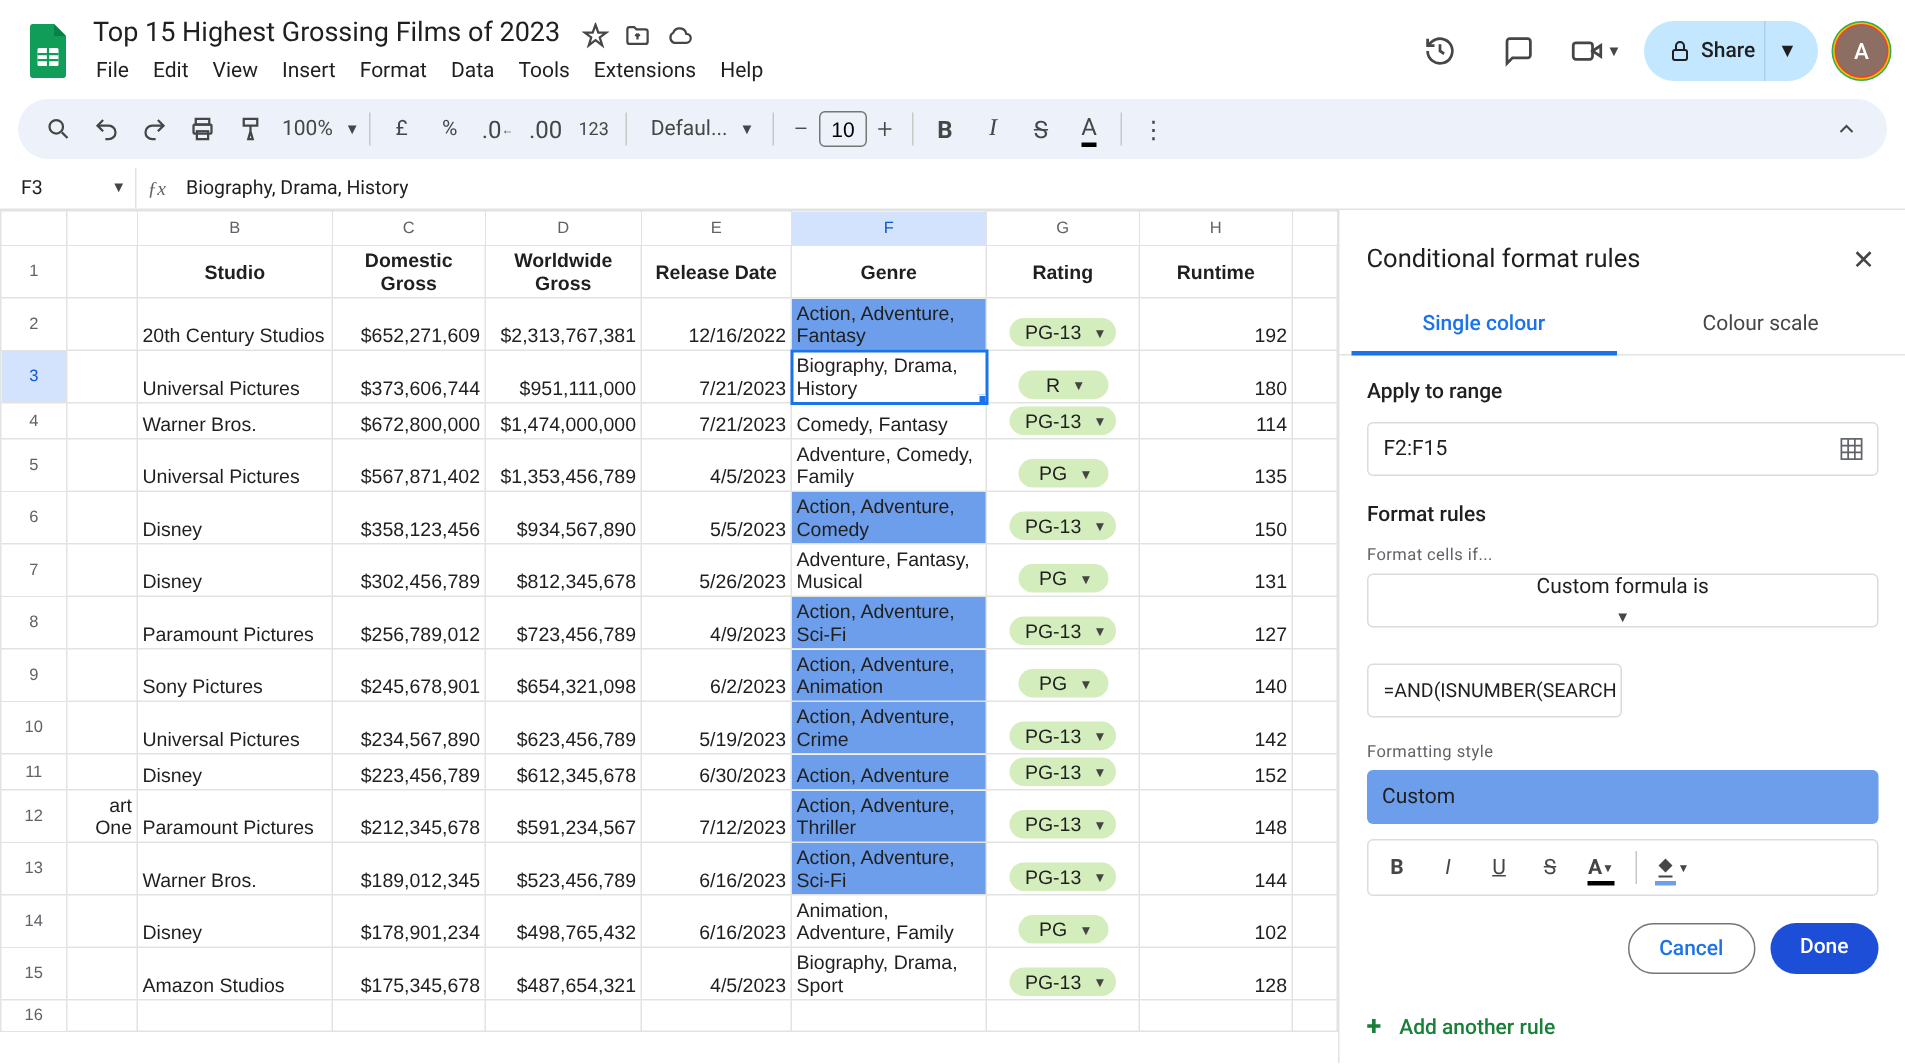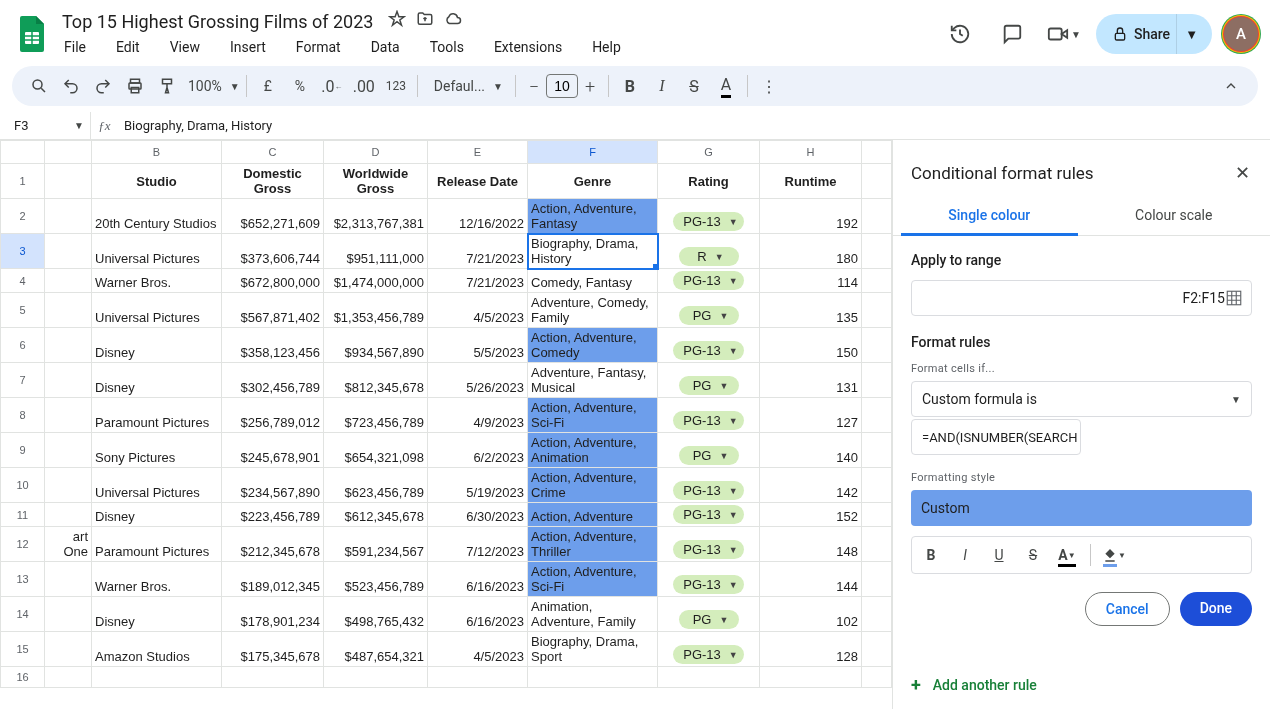--- a/index.html
+++ b/index.html
@@ -4,24 +4,24 @@
 <style>
 * { box-sizing: border-box; margin: 0; padding: 0; }
 body { font-family: "Google Sans", Roboto, Arial, sans-serif; font-size: 13px; color: #1f1f1f; background: #fff; overflow: hidden; }
 .app { display: flex; flex-direction: column; height: 709px; width: 1270px; }
 
 
 .header { display: flex; align-items: center; padding: 8px 12px 0 12px; height: 60px; }
 .logo { width: 40px; height: 40px; display: flex; align-items: center; justify-content: center; }
 .logo-svg { width: 28px; height: 36px; }
 .title-area { flex: 1; margin-left: 4px; }
-.title-row { display: flex; align-items: flex-start; gap: 8px; }
+.title-row { display: flex; align-items: flex-end; gap: 8px; }
 .doc-title { font-size: 18px; color: #1f1f1f; padding: 2px 6px; }
 .title-icon { color: #444746; width: 20px; height: 20px; display: flex; align-items: center; justify-content: center; cursor: pointer; }
-.menu-bar { display: flex; gap: 14px; margin-top: 1px; }
+.menu-bar { display: flex; gap: 0; margin-top: 1px; }
 .menu-item { padding: 4px 8px; font-size: 14px; color: #1f1f1f; cursor: pointer; border-radius: 4px; }
 .header-right { display: flex; align-items: center; gap: 12px; }
 .hdr-icon { width: 40px; height: 40px; display: flex; align-items: center; justify-content: center; color: #444746; cursor: pointer; border-radius: 50%; }
 .share-btn { display: flex; align-items: center; background: #c2e7ff; border-radius: 40px; height: 40px; padding: 0 4px 0 16px; gap: 6px; cursor: pointer; }
 .share-btn .lock { font-size: 16px; }
 .share-btn .lbl { font-size: 14px; font-weight: 500; }
 .share-drop { padding: 0 10px 0 8px; border-left: 1px solid rgba(0,0,0,0.1); height: 100%; display: flex; align-items: center; }
 .avatar { width: 34px; height: 34px; border-radius: 50%; background: #8d6e63; display: flex; align-items: center; justify-content: center; color: #fff; font-size: 15px; font-weight: 500; border: 3px solid transparent; box-shadow: 0 0 0 1px #ea4335, 0 0 0 2px #fbbc04, 0 0 0 3px #34a853; }
 
 
@@ -75,23 +75,23 @@
 .sb-head { display: flex; align-items: center; justify-content: space-between; padding: 18px 16px 10px 18px; }
 .sb-title { font-size: 17px; font-weight: 400; color: #1f1f1f; }
 .sb-close { cursor: pointer; color: #444746; font-size: 18px; padding: 4px; }
 .sb-tabs { display: flex; border-bottom: 1px solid #e1e3e1; padding: 0 8px; gap: 8px; }
 .sb-tab { flex: 1; text-align: center; padding: 10px 8px; font-size: 14px; cursor: pointer; color: #444746; }
 .sb-tab.active { color: #1a73e8; border-bottom: 3px solid #1a73e8; font-weight: 500; margin-bottom: -1px; }
 .sb-body { padding: 16px 18px; overflow: auto; flex: 1; }
 .sb-label { font-size: 14px; color: #1f1f1f; margin-bottom: 12px; font-weight: 500; }
 .sb-sublabel { font-size: 11px; color: #5f6368; margin-bottom: 6px; letter-spacing: 0.3px; }
 .range-row { display: flex; align-items: center; border: 1px solid #dadce0; border-radius: 4px; height: 36px; padding: 0 8px 0 10px; margin-bottom: 18px; }
-.range-txt { flex: 1; font-size: 14px; text-align: right; }
+.range-txt { flex: 1; font-size: 14px; }
 .range-ico { color: #5f6368; display: flex; }
-.select-box { border: 1px solid #dadce0; border-radius: 4px; height: 36px; display: flex; align-items: center; padding: 0 10px; margin-bottom: 2px; cursor: pointer; }
+.select-box { border: 1px solid #dadce0; border-radius: 4px; height: 36px; display: flex; align-items: center; padding: 0 10px; margin-bottom: 24px; cursor: pointer; flex-direction: column; }
 .select-box .lbl { flex: 1; font-size: 14px; }
 .formula-box { border: 1px solid #dadce0; border-radius: 4px; height: 36px; padding: 0 10px; font-size: 13px; display: flex; align-items: center; margin-bottom: 16px; width: 170px; overflow: hidden; white-space: nowrap; }
 .style-preview { background: #6d9eeb; border-radius: 4px; height: 36px; display: flex; align-items: center; padding: 0 10px; font-size: 14px; margin-bottom: 10px; }
 .style-tools { display: flex; gap: 4px; align-items: center; border: 1px solid #dadce0; border-radius: 4px; padding: 4px; }
 .st-btn { width: 30px; height: 28px; display: flex; align-items: center; justify-content: center; cursor: pointer; color: #444746; font-size: 14px; }
 .st-btn.b { font-weight: bold; } .st-btn.i { font-style: italic; } .st-btn.u { text-decoration: underline; } .st-btn.s { text-decoration: line-through; }
 .txtcol { position: relative; font-weight: bold; }
 .txtcol::after { content:''; position: absolute; bottom: 2px; left: 6px; right: 6px; height: 3px; background: #000; }
 .fillcol { position: relative; }
 .fillcol::after { content:''; position: absolute; bottom: 2px; left: 4px; right: 12px; height: 3px; background: #6d9eeb; }

